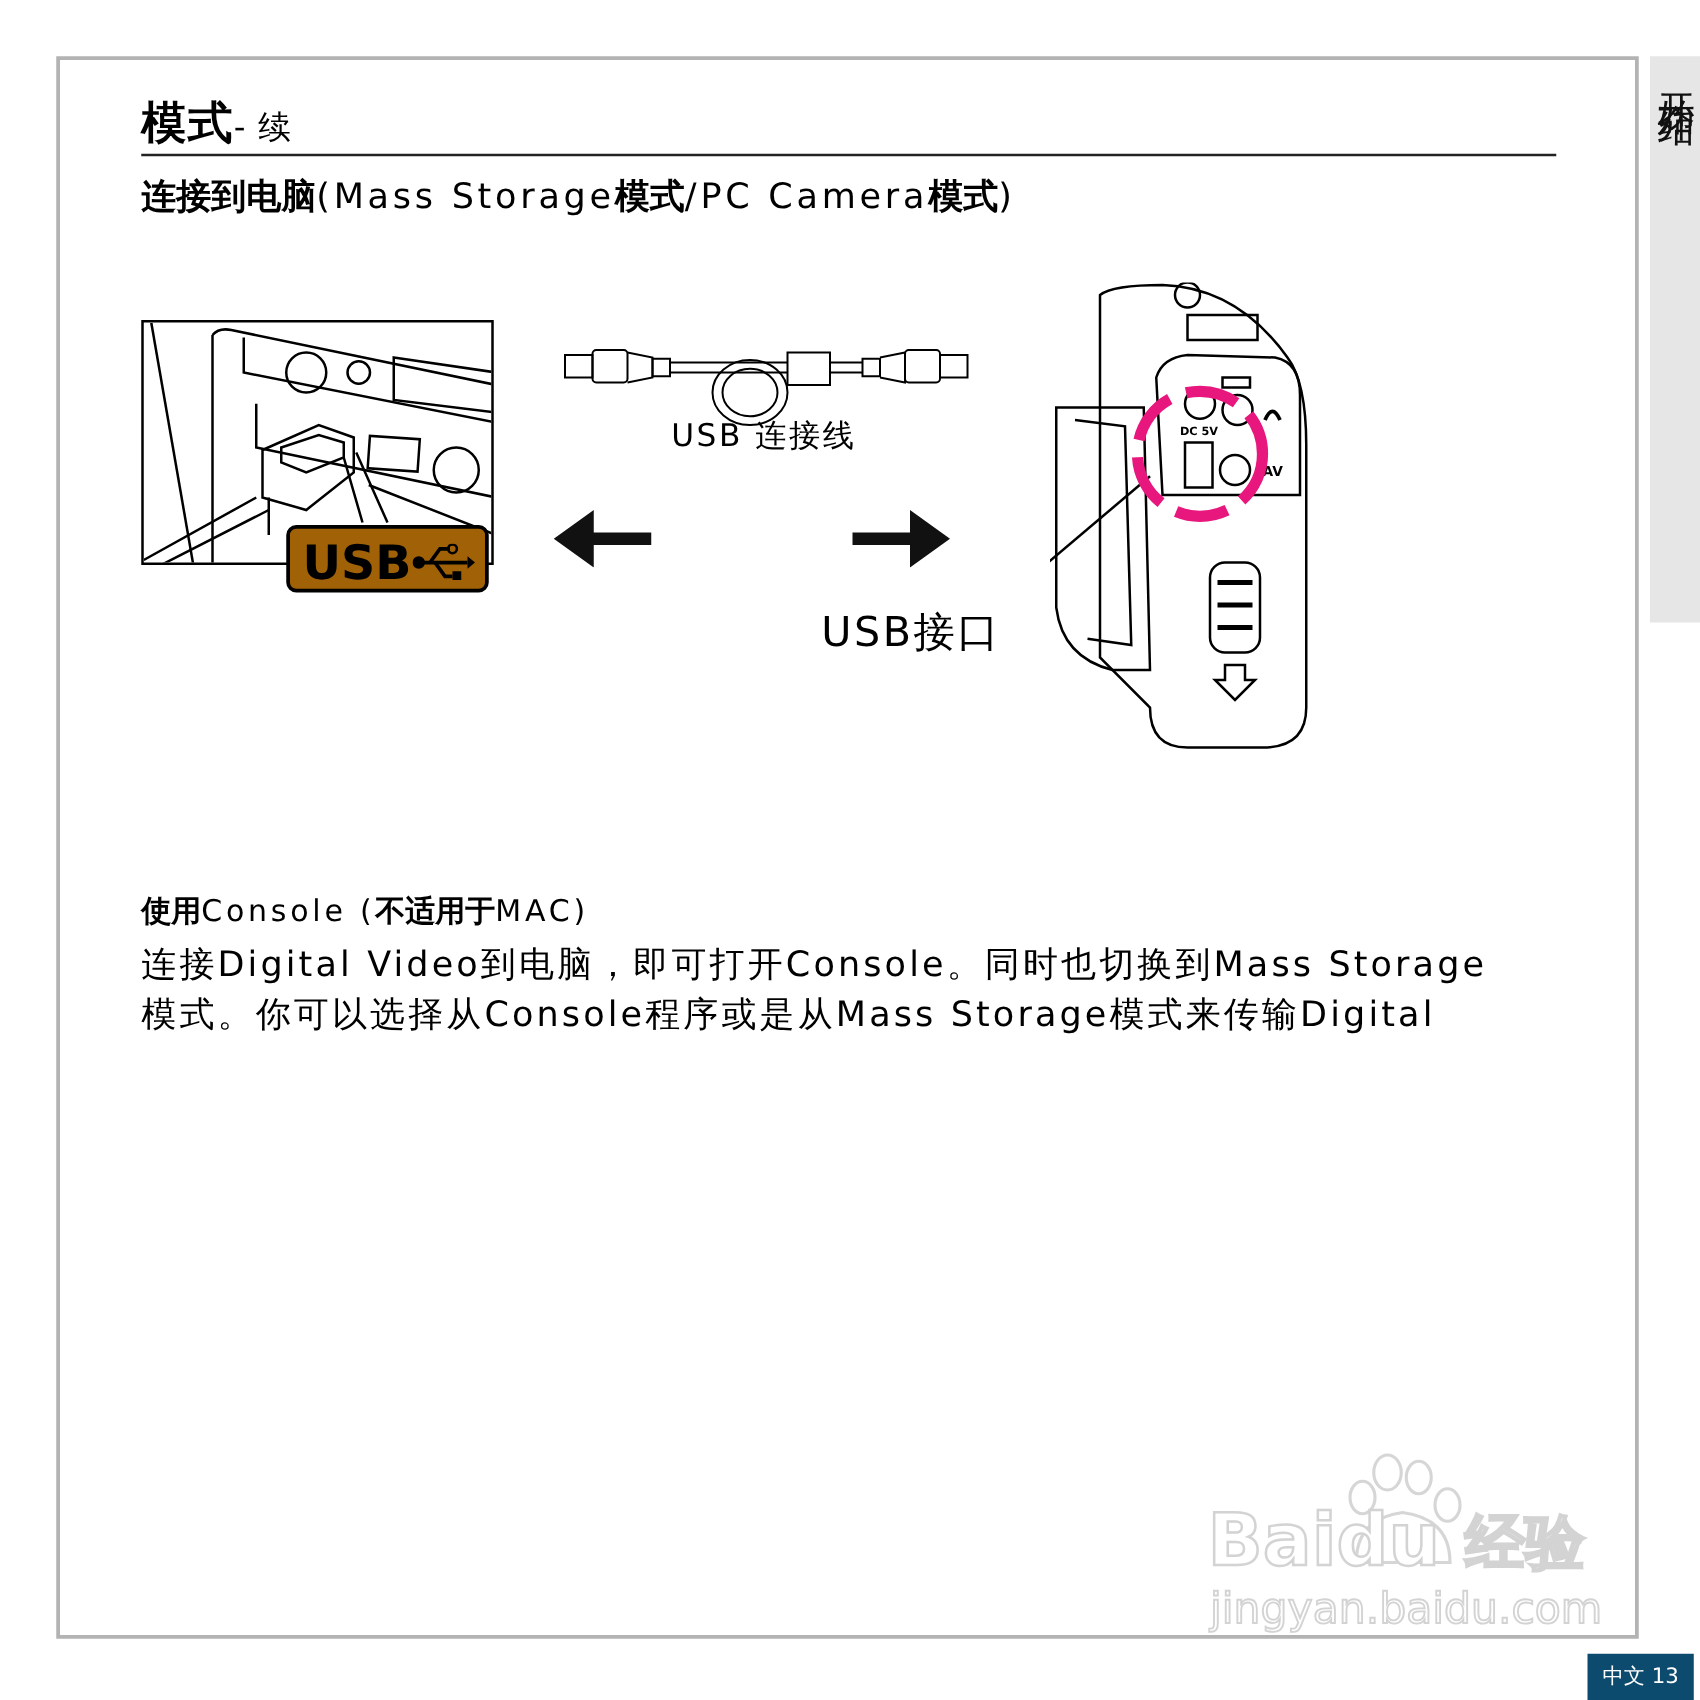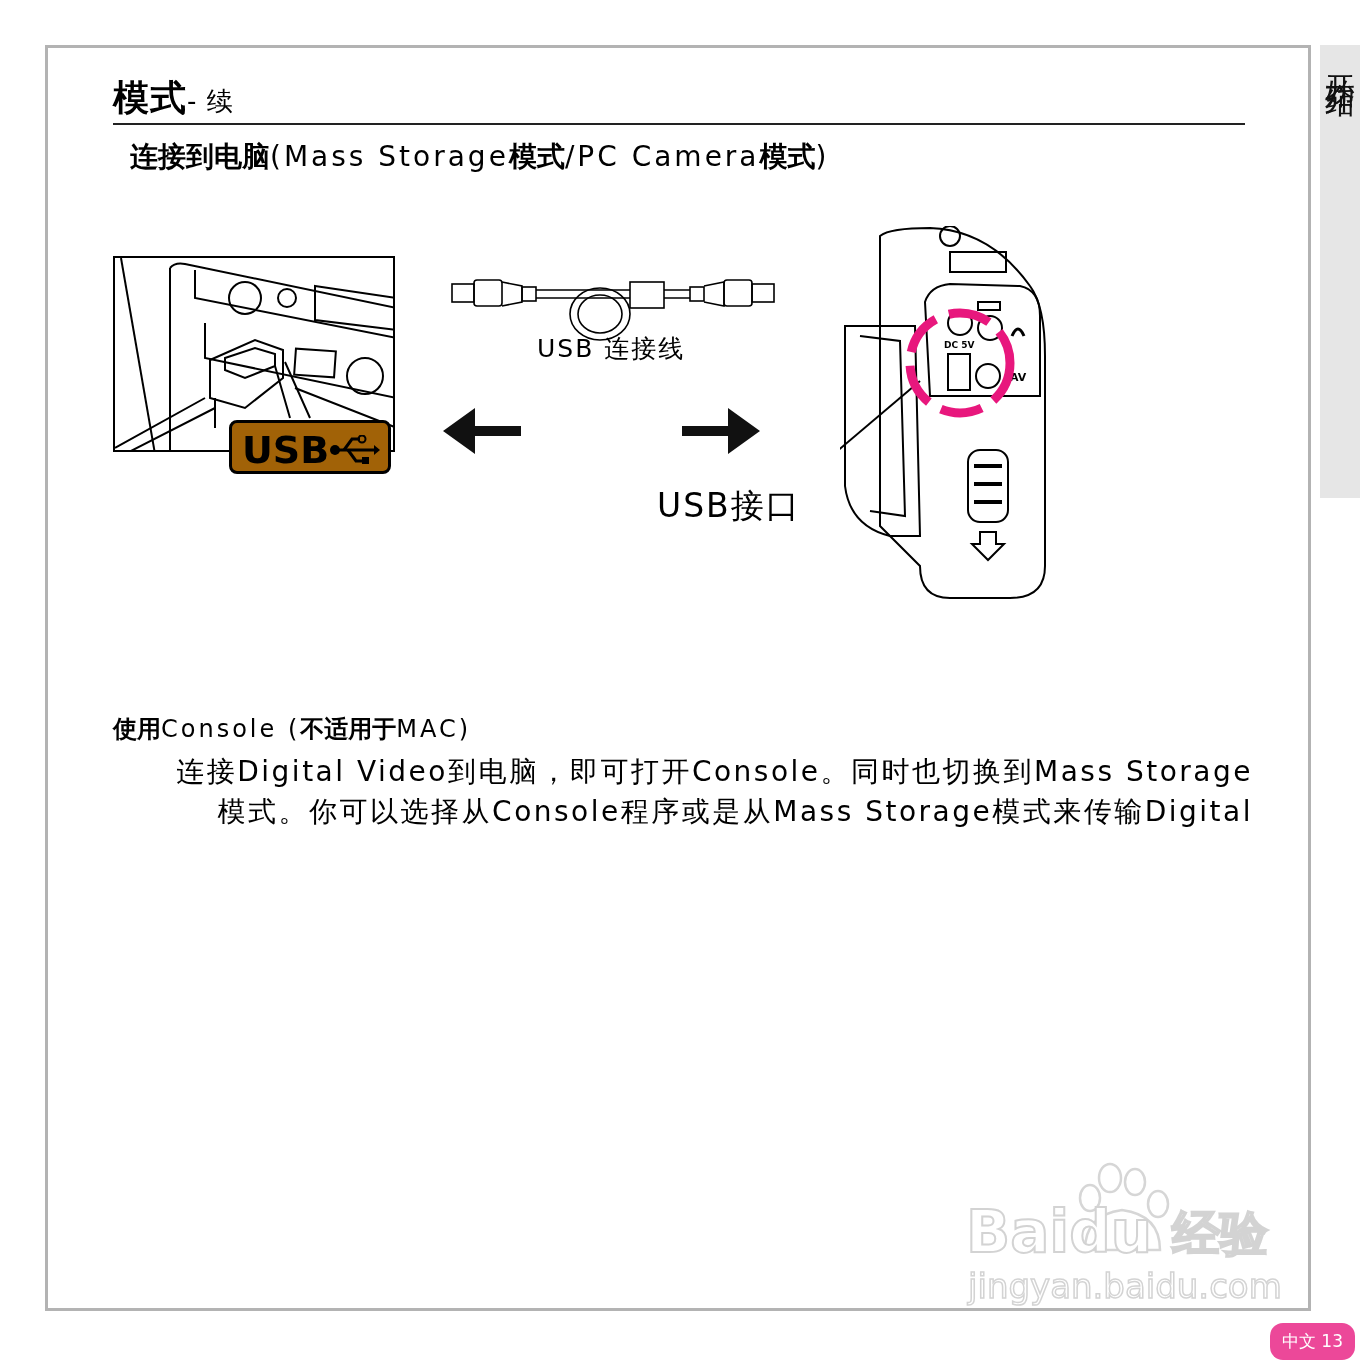--- a/index.html
+++ b/index.html
@@ -6,35 +6,35 @@
   body { width:1360px; height:1360px; position:relative; overflow:hidden;
          font-family:"DejaVu Sans","Liberation Sans",sans-serif; color:#000; }
   .frame { position:absolute; left:45px; top:45px; width:1266px; height:1266px;
            border:3px solid #b3b3b3; box-sizing:border-box; }
   .side-tab { position:absolute; left:1320px; top:45px; width:40px; height:453px; background:#e6e6e6; }
   .side-tab-text { position:absolute; left:1322px; top:52px; width:36px;
                    writing-mode:vertical-rl; font-size:30px; letter-spacing:4px; line-height:36px; color:#111; }
   .page-title { position:absolute; left:113px; top:74px; font-size:36px; font-weight:bold; letter-spacing:1px;text-align:right; }
   .page-title .suffix { font-size:26px; font-weight:normal; }
   .rule { position:absolute; left:113px; top:123px; width:1132px; height:2px; background:#222; }
-  .section-1 { position:absolute; left:113px; top:138px; font-size:28px; letter-spacing:3px; white-space:nowrap;margin-left:17px; }
+  .section-1 { position:absolute; left:113px; top:138px; font-size:28px; letter-spacing:3px; white-space:nowrap; }
   .b { font-weight:bold; letter-spacing:0; }
   .pc-panel { position:absolute; left:113px; top:256px; width:282px; height:196px; border:2px solid #000; box-sizing:border-box; overflow:hidden; background:#fff; }
   .usb-badge { position:absolute; left:229px; top:420px; width:162px; height:54px; border:3px solid #000; border-radius:8px; background:#a16207;
                font-family:"DejaVu Sans",sans-serif; font-weight:bold; font-size:38px; line-height:54px; padding-left:10px; box-sizing:border-box; }
   .cable-label { position:absolute; left:537px; top:332px; font-size:25px; letter-spacing:2px; }
   .arrow { position:absolute; }
   .port-label { position:absolute; left:657px; top:484px; font-size:33px; letter-spacing:2px; }
   .camera { position:absolute; left:840px; top:226px; }
   .section-2-title { position:absolute; left:113px; top:713px; font-size:24px; letter-spacing:3px; white-space:nowrap; }
   .para { position:absolute; left:113px; top:752px; width:1140px; font-size:28px; line-height:40px; letter-spacing:2.5px; }
-  .para .line { white-space:nowrap; display:block;text-align:right; }
+  .para .line { white-space:nowrap; display:block; }
   .watermark { position:absolute; left:960px; top:1160px; width:320px; height:150px; opacity:0.9; }
-  .page-badge { position:absolute; left:1270px; top:1323px; width:85px; height:37px; background:#ec4899; color:#fff;
-                font-size:17px; line-height:37px; text-align:center;border-radius:13px; }
+  .page-badge { position:absolute; left:1270px; top:1323px; width:85px; height:37px; background:#0c4a6e; color:#fff;
+                font-size:17px; line-height:37px; text-align:center; }
 </style>
 </head>
 <body>
 
 <div class="frame"></div>
 
 <div class="side-tab"></div>
 <div class="side-tab-text">开始介绍</div>
 
 <div class="page-title">

